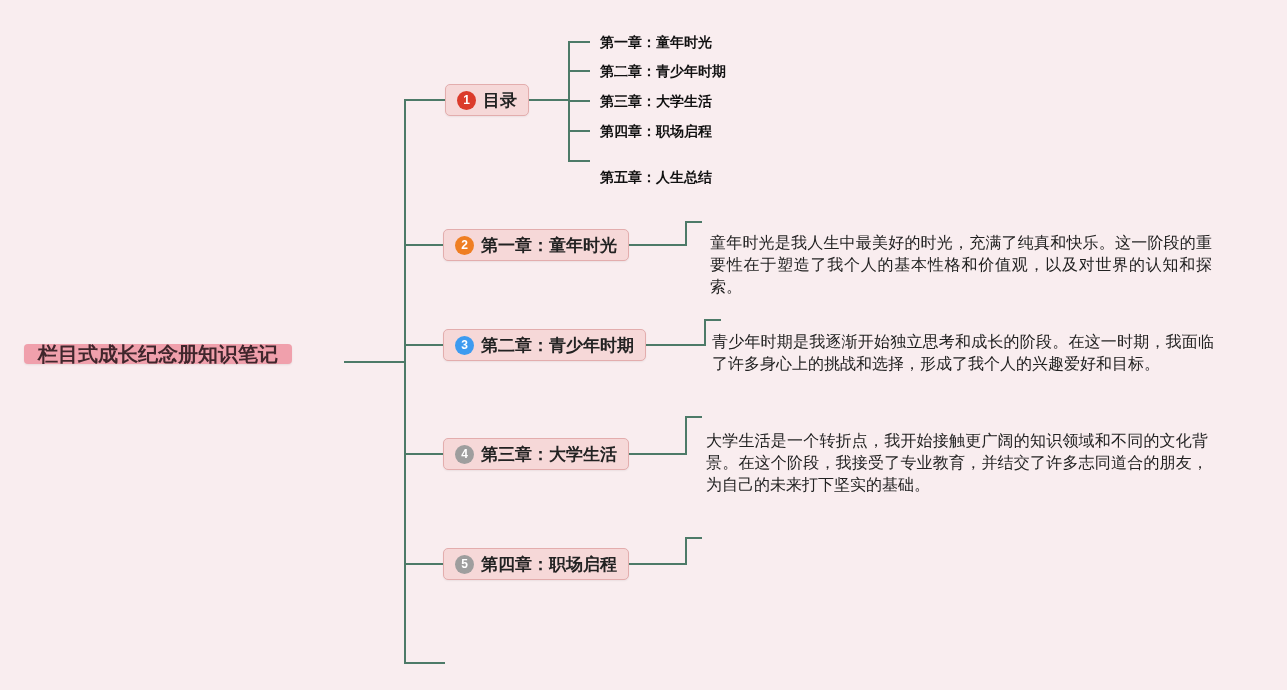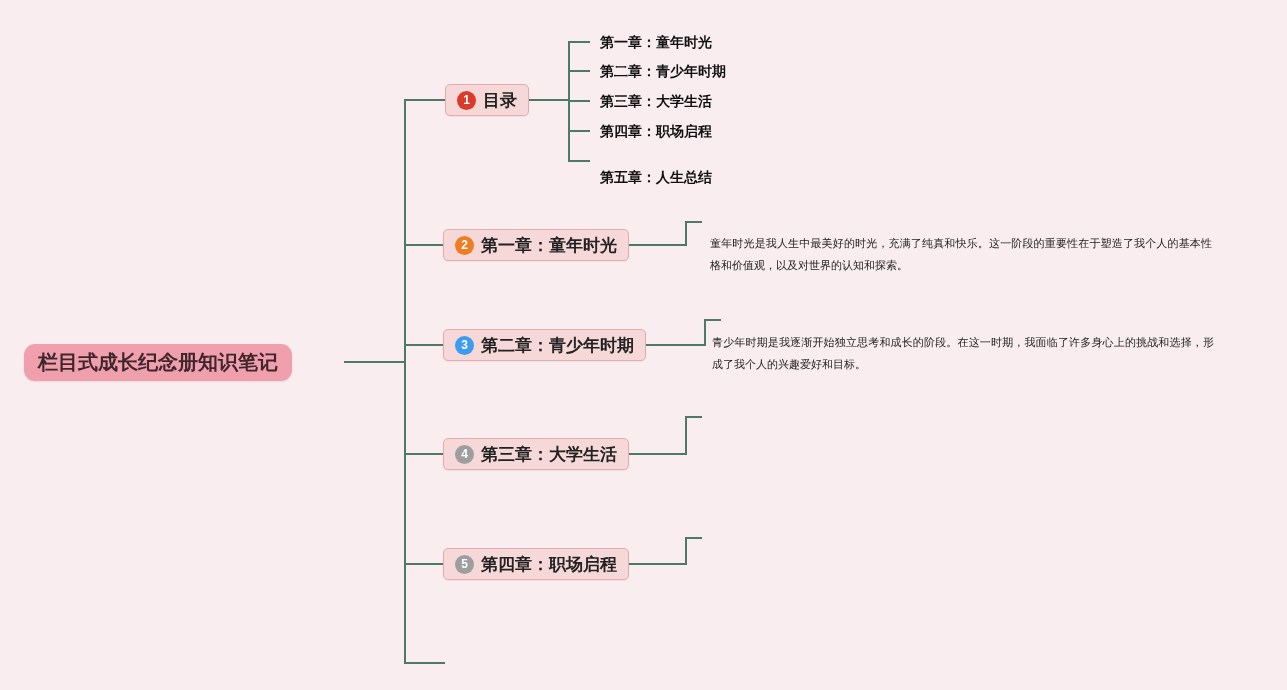--- a/index.html
+++ b/index.html
@@ -14,41 +14,41 @@
   *{box-sizing:border-box;margin:0;padding:0;}
   html,body{width:1287px;height:690px;overflow:hidden;}
   body{font-family:"Liberation Sans","DejaVu Sans",sans-serif;background:var(--background);}
   .canvas{position:relative;width:1287px;height:690px;}
 
   .line{position:absolute;background:var(--line);}
   .line.h{height:2px;}
   .line.v{width:2px;}
 
   .root-node{
-    position:absolute;display:flex;align-items:center;height:37px;
+    position:absolute;display:flex;align-items:center;height:20px;
     background:var(--root-bg);color:var(--root-text);
-    font-size:20px;font-weight:bold;padding:0 14px;border-radius:11px;
+    font-size:20px;font-weight:bold;padding:0 14px;border-radius:4px;
     white-space:nowrap;box-shadow:0 1px 2px rgba(0,0,0,0.08);
   }
   .node{
     position:absolute;display:flex;align-items:center;gap:7px;height:32px;
     background:var(--branch-bg);border:1px solid var(--branch-border);
     border-radius:5px;padding:0 11px;font-size:17px;font-weight:bold;color:#222;
     white-space:nowrap;box-shadow:0 1px 2px rgba(0,0,0,0.06);
   }
   .badge{
     width:19px;height:19px;border-radius:50%;color:#fff;
     font-size:12px;font-weight:bold;display:flex;align-items:center;justify-content:center;
     flex:0 0 auto;line-height:1;
   }
   .child-item{
     position:absolute;font-size:14px;font-weight:bold;color:#111;white-space:nowrap;
   }
   .note{
-    position:absolute;width:502px;font-size:11px;line-height:22px;color:var(--text);
+    position:absolute;width:502px;font-size:16px;line-height:22px;color:var(--text);
     text-align:justify;
   }
 </style>
 </head>
 <body>
 
 <div class="canvas">
 
   <div class="line h" style="left:344px;top:361px;width:62px"></div>
 
@@ -116,15 +116,16 @@
   </div>
 
   <div class="child-item" style="left:600px;top:34px">第一章：童年时光</div>
   <div class="child-item" style="left:600px;top:63px">第二章：青少年时期</div>
   <div class="child-item" style="left:600px;top:93px">第三章：大学生活</div>
   <div class="child-item" style="left:600px;top:123px">第四章：职场启程</div>
   <div class="child-item" style="left:600px;top:169px">第五章：人生总结</div>
 
   <div class="note" style="left:710px;top:232px">童年时光是我人生中最美好的时光，充满了纯真和快乐。这一阶段的重要性在于塑造了我个人的基本性格和价值观，以及对世界的认知和探索。</div>
   <div class="note" style="left:712px;top:331px">青少年时期是我逐渐开始独立思考和成长的阶段。在这一时期，我面临了许多身心上的挑战和选择，形成了我个人的兴趣爱好和目标。</div>
+  <div class="note" style="left:706px;top:430px">大学生活是一个转折点，我开始接触更广阔的知识领域和不同的文化背景。在这个阶段，我接受了专业教育，并结交了许多志同道合的朋友，为自己的未来打下坚实的基础。</div>
   <div class="note" style="left:710px;top:542px"></div>
 
 </div>
 
 </body></html>

